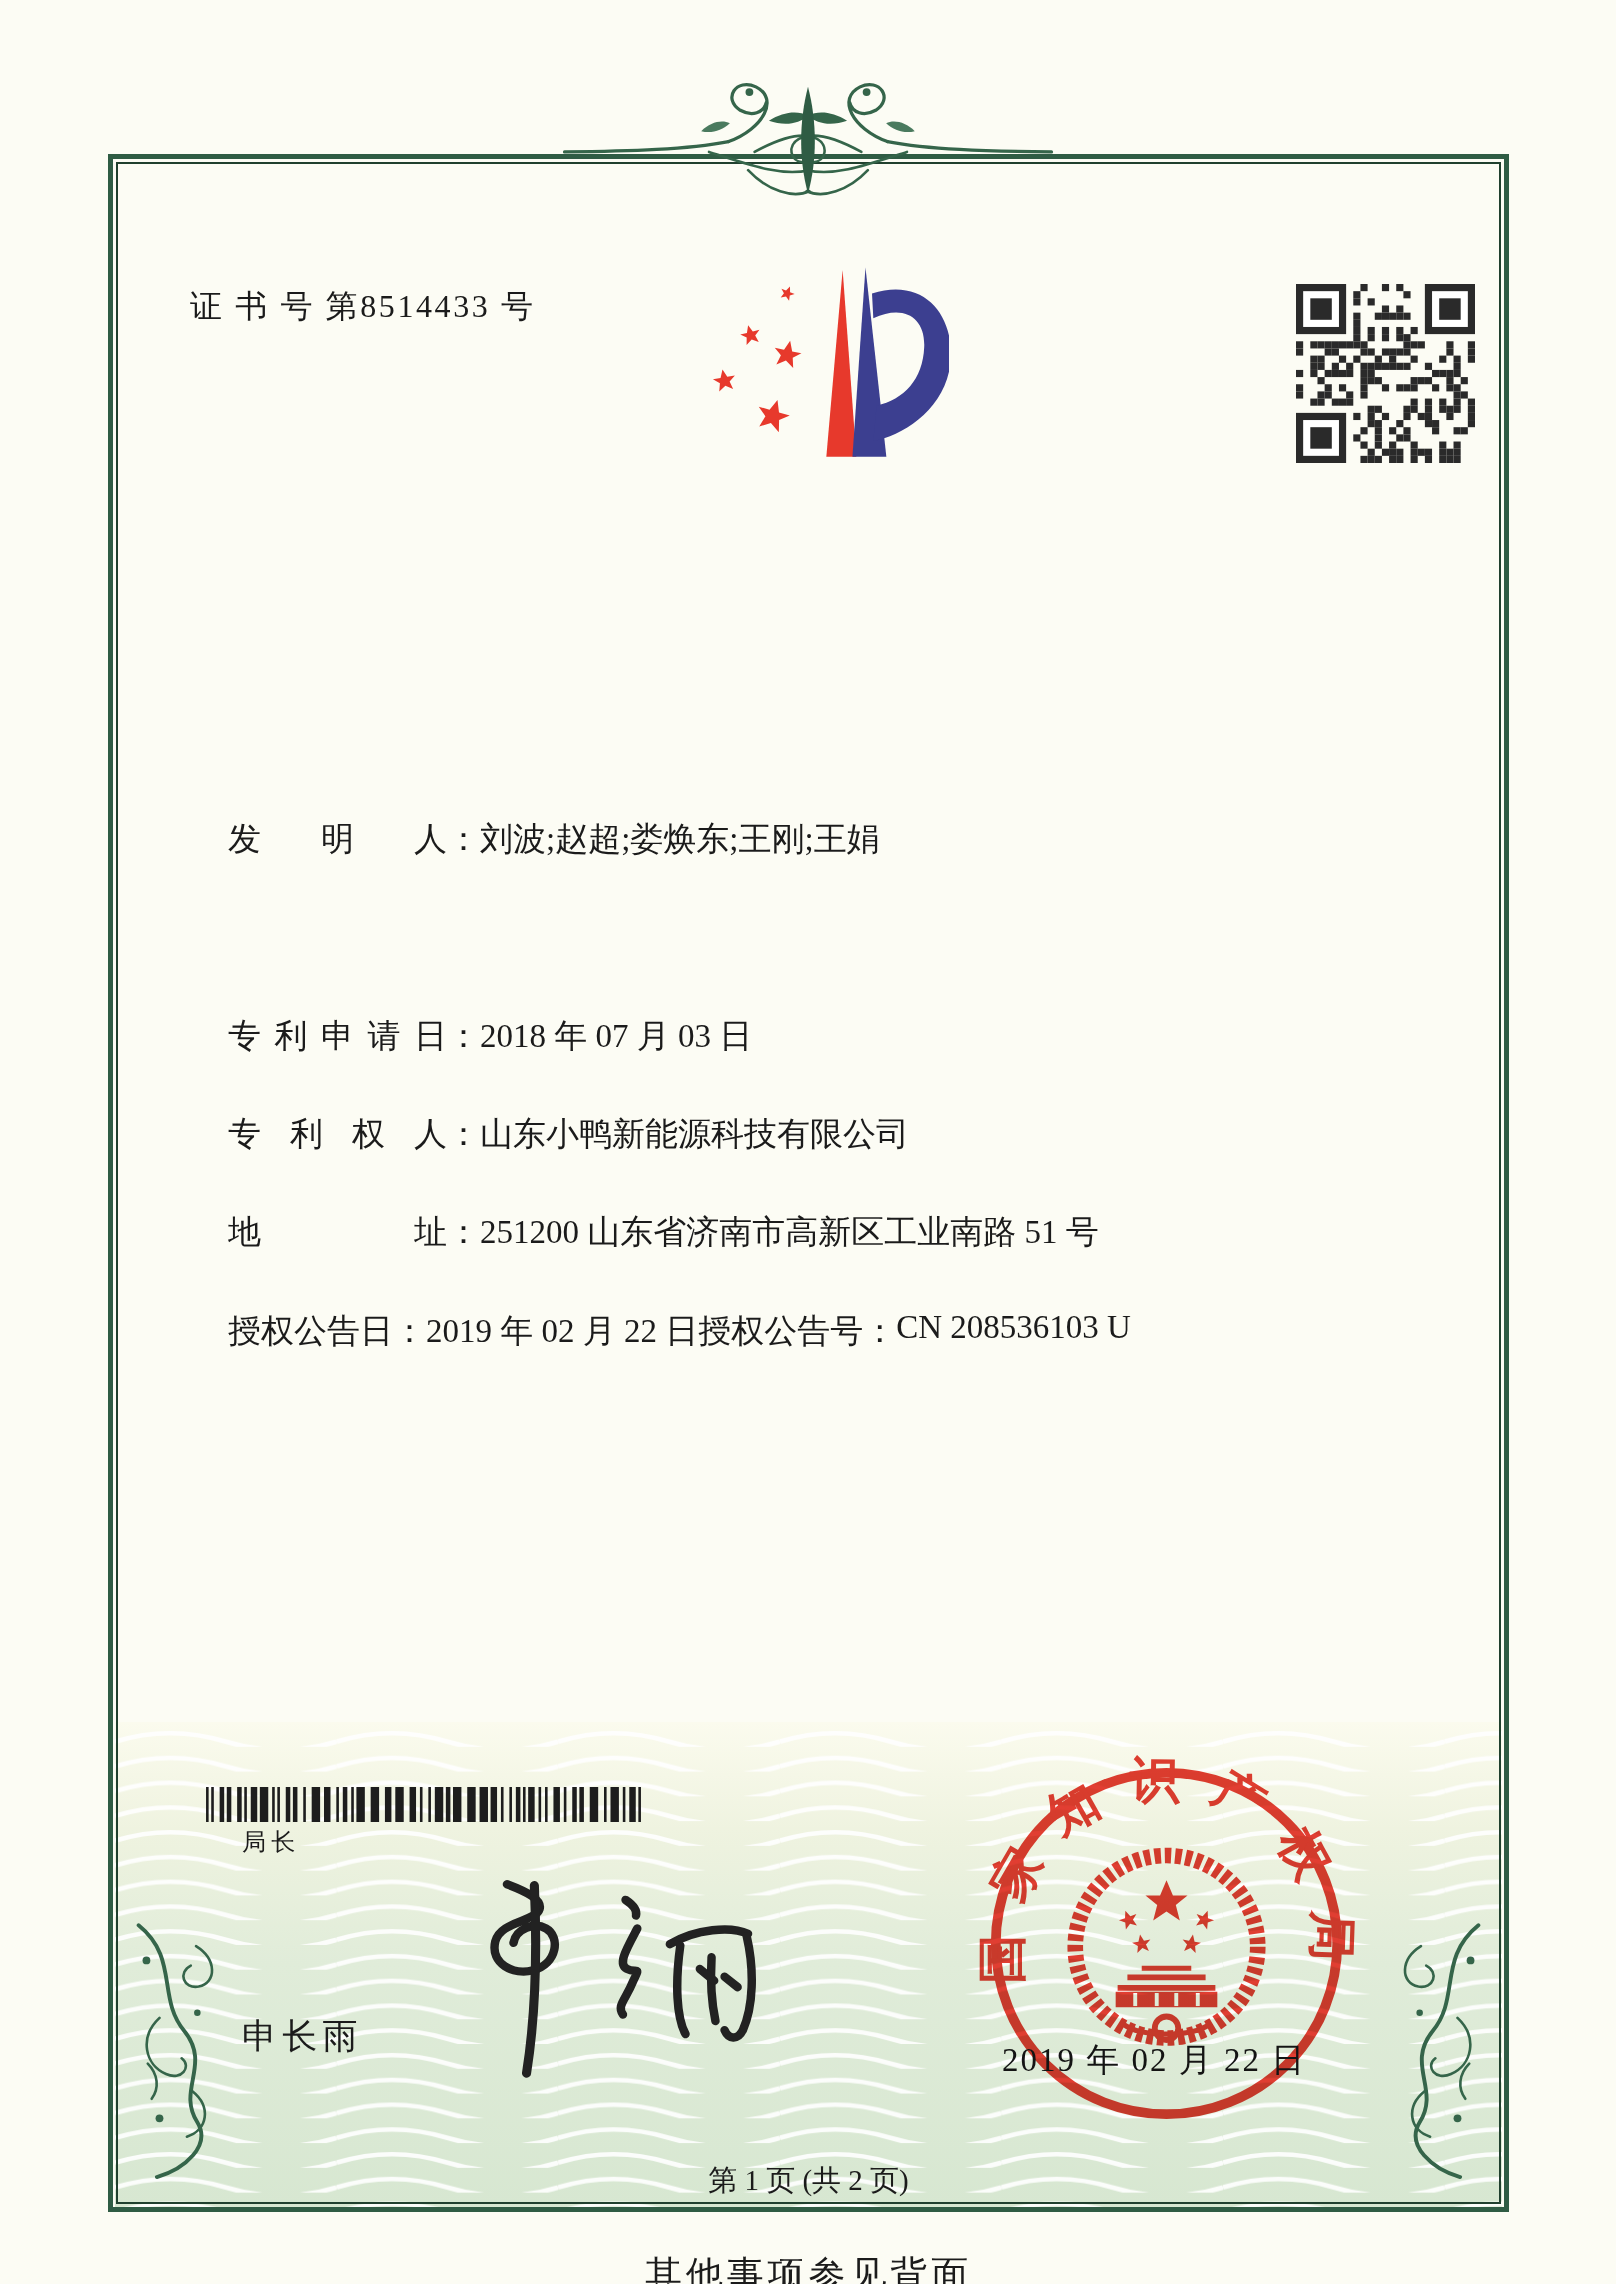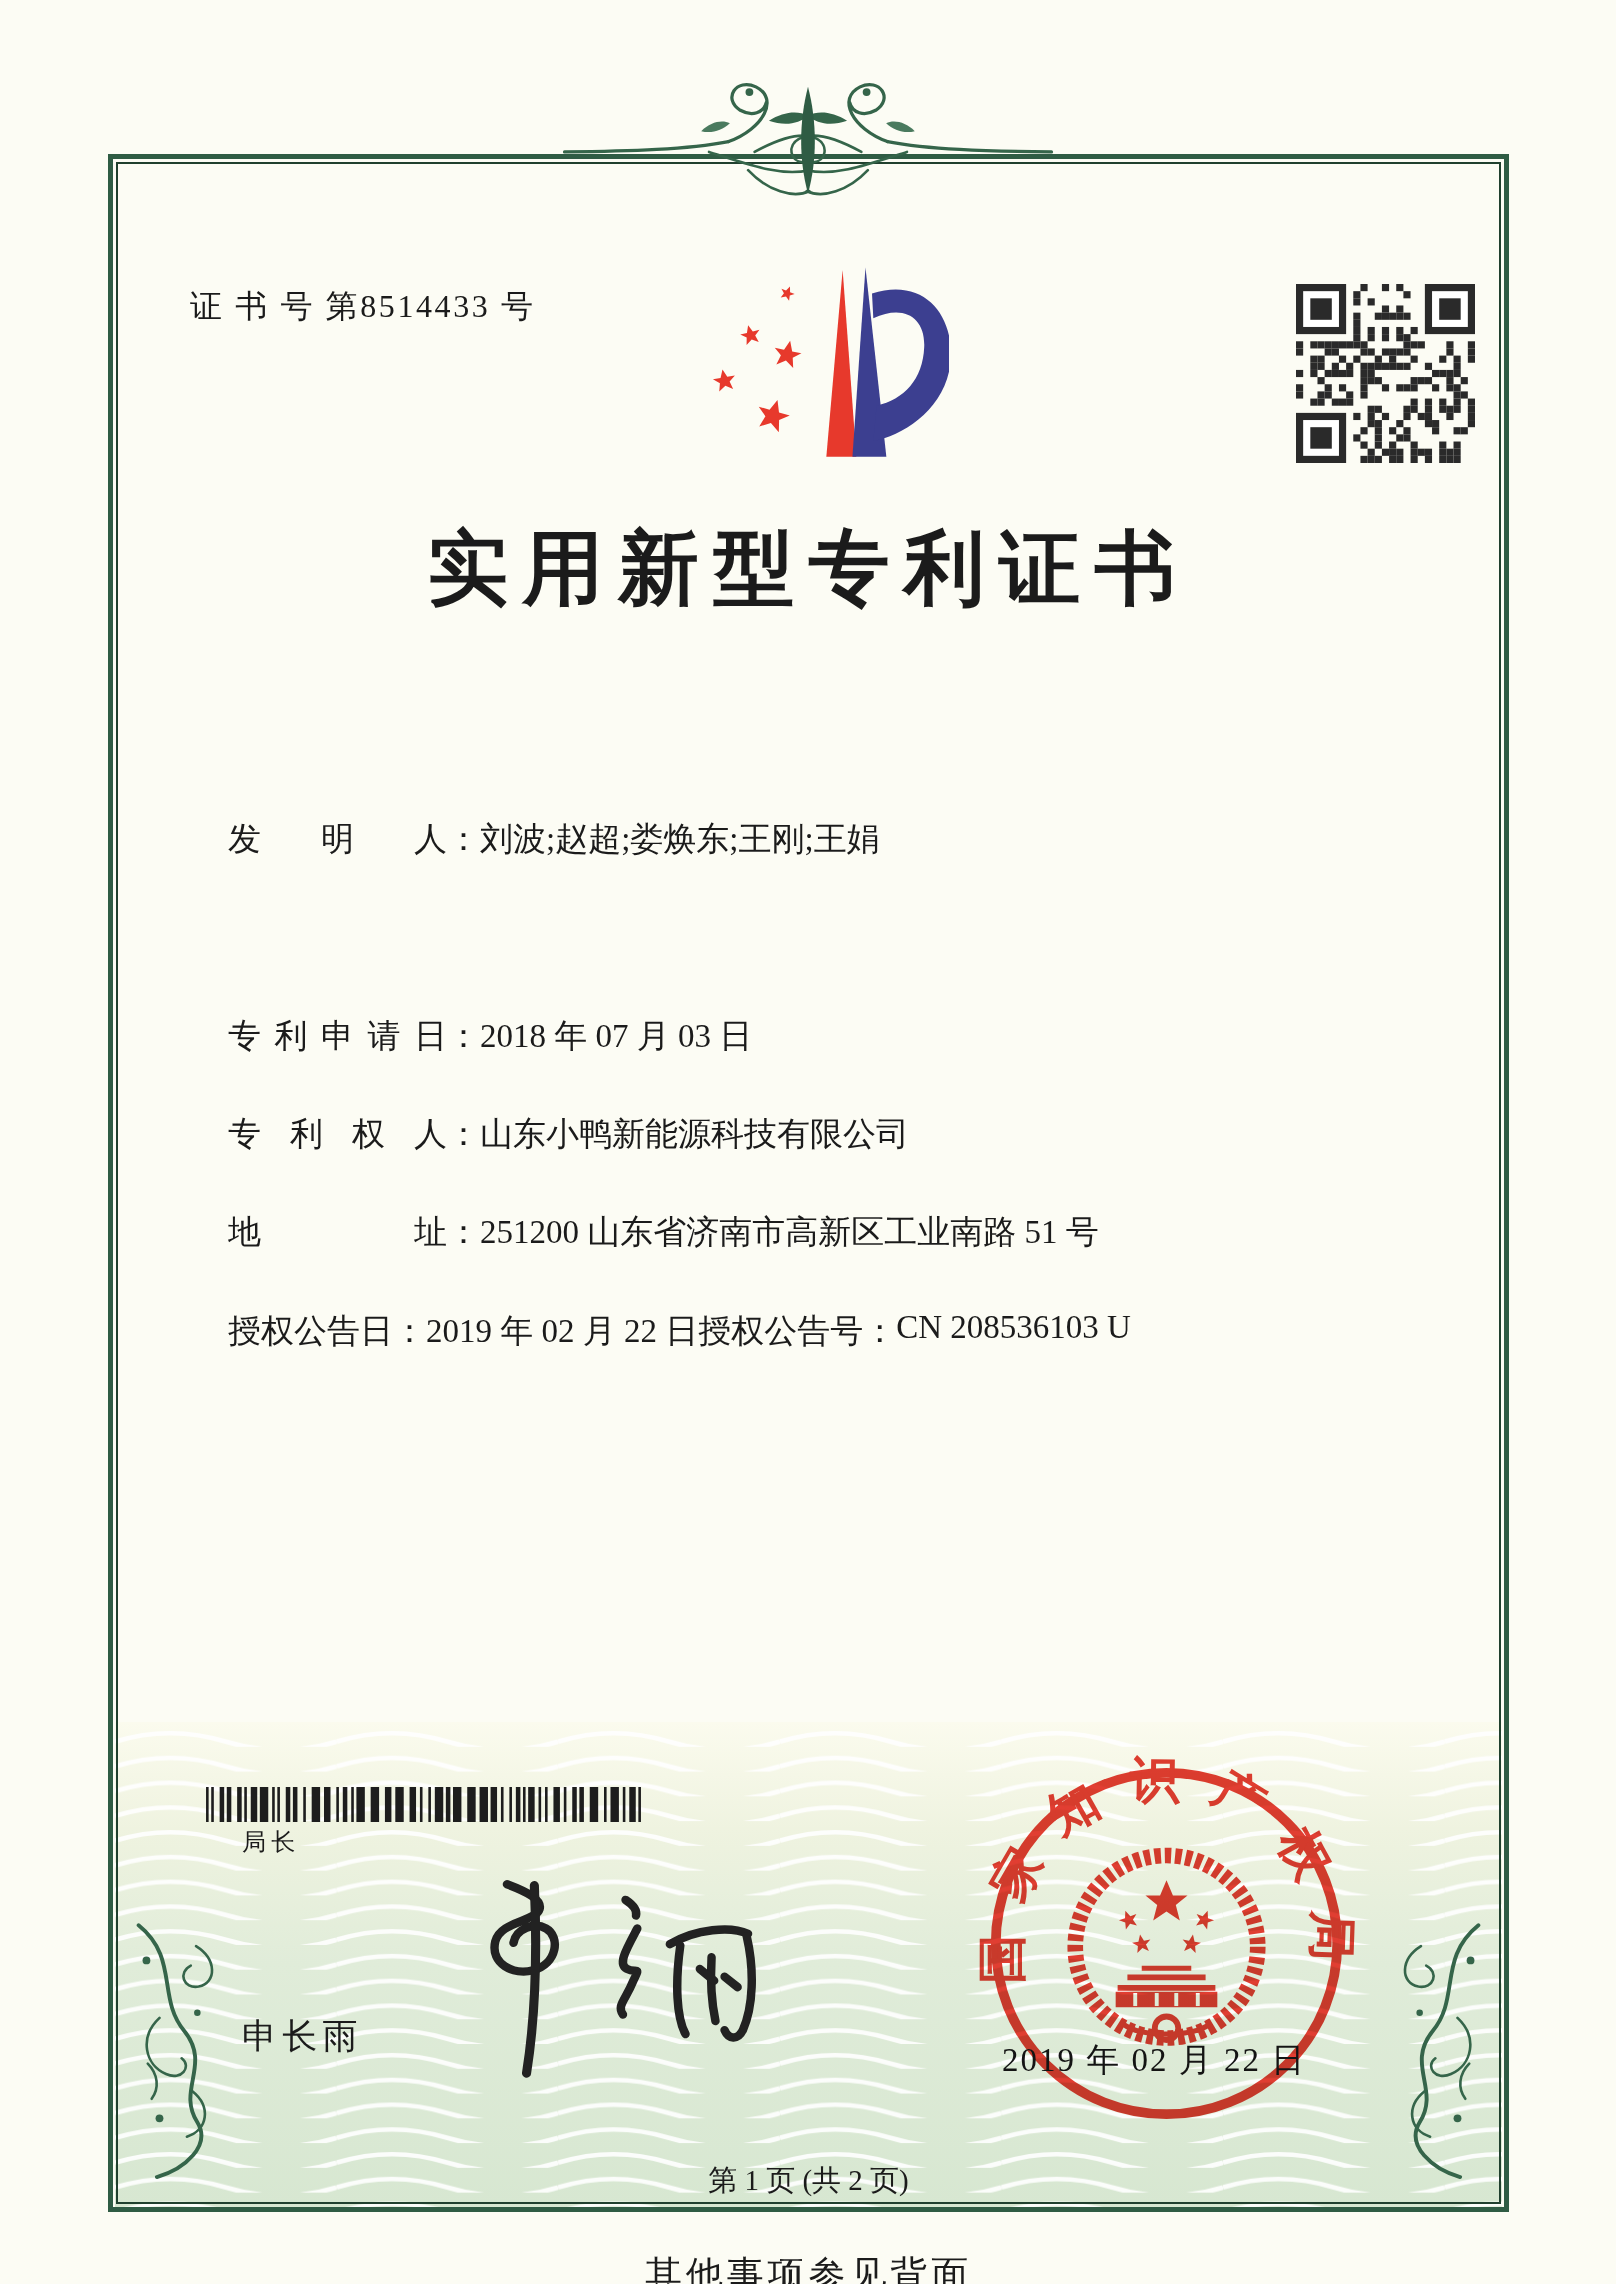--- a/index.html
+++ b/index.html
@@ -323,21 +323,20 @@
       <rect x="11" y="11" width="55" height="55" fill="#ffffff"></rect>
       <rect x="22" y="22" width="33" height="33" fill="#2a2a2a"></rect>
       <rect x="198" y="0" width="77" height="77" fill="#2a2a2a"></rect>
       <rect x="209" y="11" width="55" height="55" fill="#ffffff"></rect>
       <rect x="220" y="22" width="33" height="33" fill="#2a2a2a"></rect>
       <rect x="0" y="198" width="77" height="77" fill="#2a2a2a"></rect>
       <rect x="11" y="209" width="55" height="55" fill="#ffffff"></rect>
       <rect x="22" y="220" width="33" height="33" fill="#2a2a2a"></rect>
     </svg>
 
-  <h1 class="title">实用新型专利证书</h1>
 
   <div class="field" style="top:817px">
     <span class="flabel">发明人</span><span class="colon">：</span><span class="fvalue">刘波;赵超;娄焕东;王刚;王娟</span>
   </div>
   <div class="field" style="top:1014px">
     <span class="flabel">专利申请日</span><span class="colon">：</span><span class="fvalue">2018 年 07 月 03 日</span>
   </div>
   <div class="field" style="top:1112px">
     <span class="flabel">专利权人</span><span class="colon">：</span><span class="fvalue">山东小鸭新能源科技有限公司</span>
   </div>

